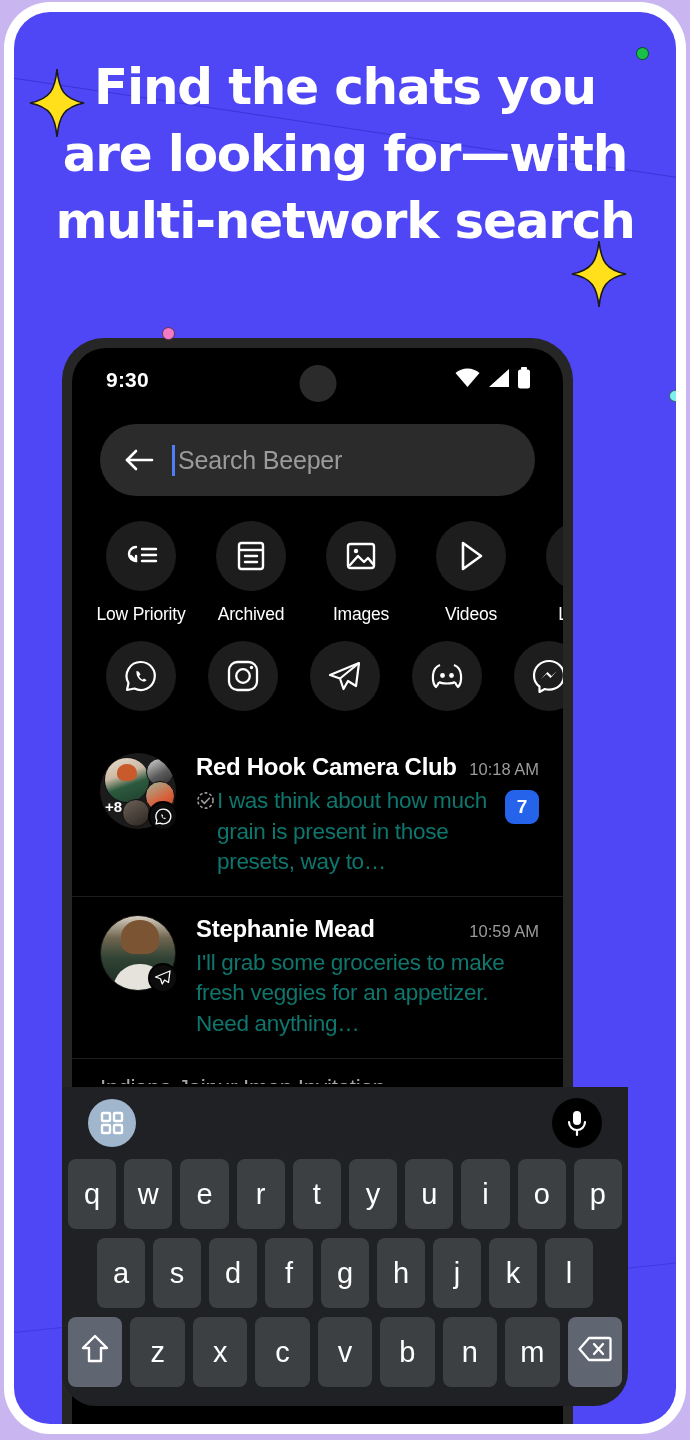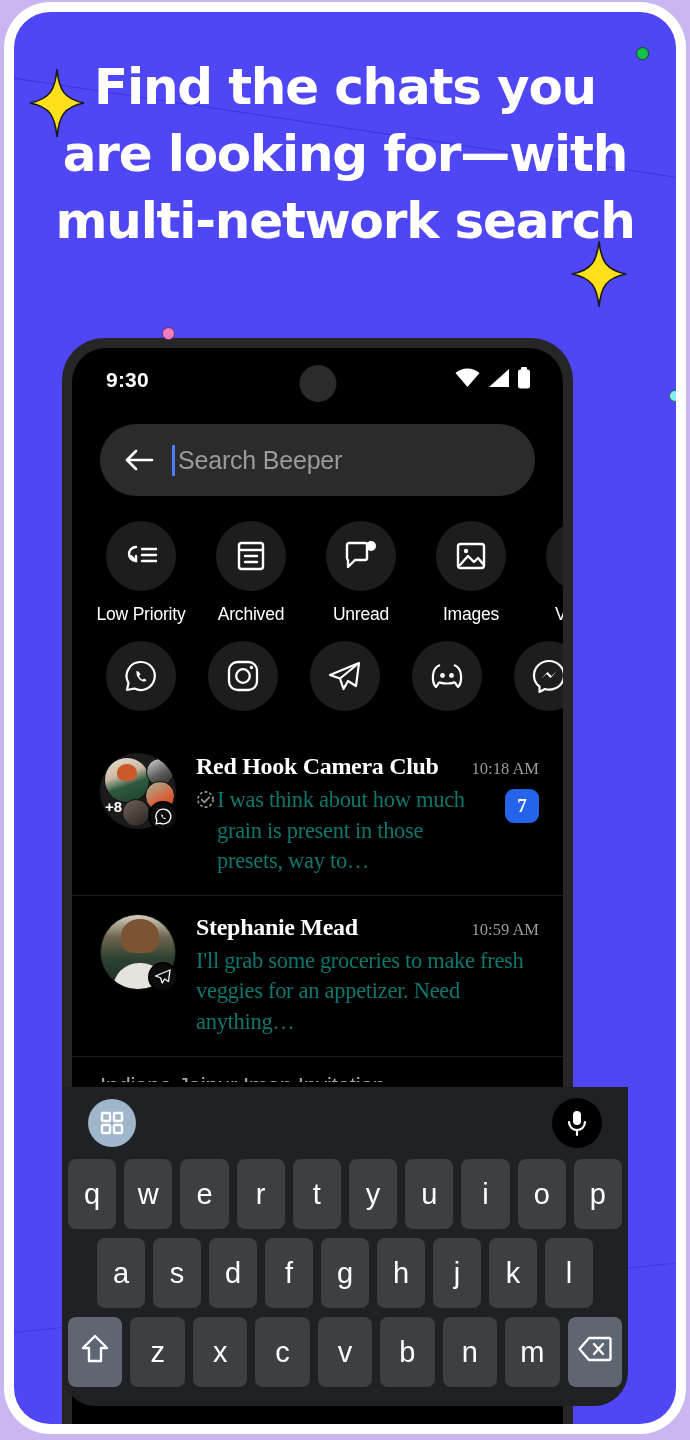--- a/index.html
+++ b/index.html
@@ -270,21 +270,21 @@
   }
   .photo-av::before {
     content:""; position:absolute; left:20px; top:4px; width:38px; height:34px;
     border-radius:50% 50% 34% 34%; background:#7a5433;
   }
   .photo-av::after {
     content:""; position:absolute; left:12px; bottom:0; width:54px; height:26px;
     border-radius:28px 28px 0 0; background:#e6e2dc;
   }
 
-  .chat-body { flex: 1; min-width: 0; font-family: Liberation Serif, serif; }
+  .chat-body { flex: 1; min-width: 0; }
   .chat-top {
     display: flex;
     align-items: baseline;
     justify-content: space-between;
     gap: 12px;
   }
   .chat-name {
     color: #ffffff;
     font-size: 24px;
     font-weight: 700;
@@ -469,29 +469,20 @@
                 <rect x="3" y="3" width="24" height="26" rx="2.5"></rect>
                 <path d="M3 10 H27" stroke-width="2.4"></path>
                 <path d="M9 16 H21" stroke-linecap="round"></path>
                 <path d="M9 22 H21" stroke-linecap="round"></path>
               </svg>
             </div>
             <div class="chip-label">Archived</div>
           </div>
           <div class="chip">
             <div class="chip-circle">
-              <svg width="34" height="32" viewBox="0 0 34 32" fill="none" stroke="#fff" stroke-width="2.4">
-                <path d="M3 5 A2 2 0 0 1 5 3 H21 A2 2 0 0 1 23 5 V18 A2 2 0 0 1 21 20 H11 L4 27 V20 A2 2 0 0 1 3 18 Z" stroke-linejoin="round"></path>
-                <circle cx="27" cy="6" r="5" fill="#fff" stroke="none"></circle>
-              </svg>
-            </div>
-            <div class="chip-label">Unread</div>
-          </div>
-          <div class="chip">
-            <div class="chip-circle">
               <svg width="32" height="30" viewBox="0 0 32 30" fill="none" stroke="#fff" stroke-width="2.4">
                 <rect x="3" y="3" width="26" height="24" rx="2.5"></rect>
                 <circle cx="11" cy="10" r="2.2" fill="#fff" stroke="none"></circle>
                 <path d="M5 24 L13 15 L19 21 L23 17 L28 23" stroke-linejoin="round" stroke-linecap="round"></path>
               </svg>
             </div>
             <div class="chip-label">Images</div>
           </div>
           <div class="chip">
             <div class="chip-circle">

